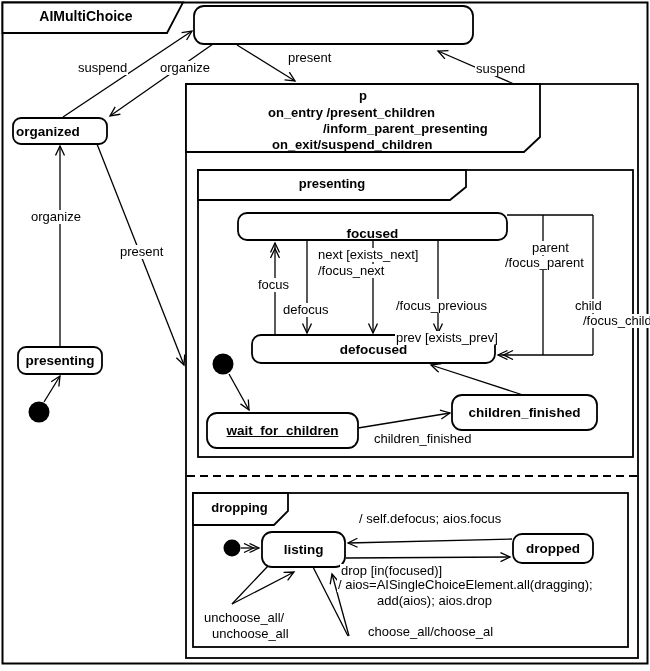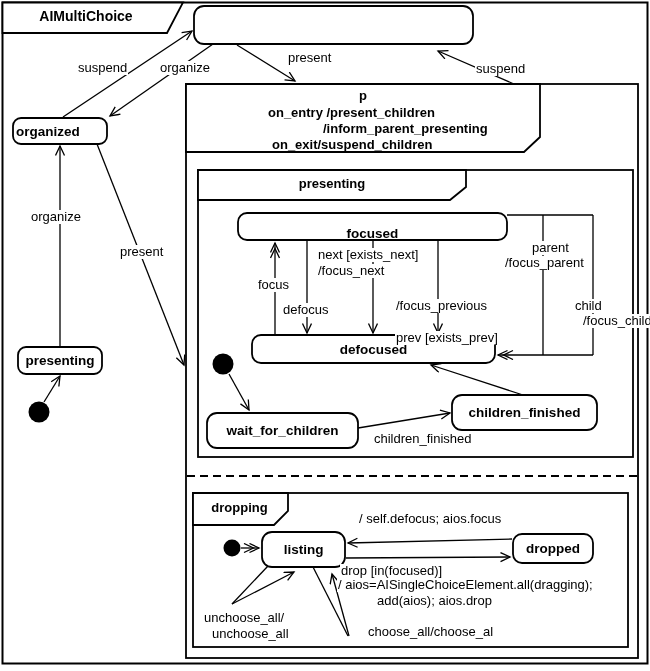--- a/index.html
+++ b/index.html
@@ -94,21 +94,21 @@
     <circle cx="223" cy="364" r="10.5" fill="#000"></circle>
     <circle cx="232" cy="548" r="8.5" fill="#000"></circle>
   </svg>
 
   <div class="lbl bold centered" style="left:2px; top:9px; width:168px; font-size:14px;">AIMultiChoice</div>
 
   <div class="state-label" style="left:13px;  top:118px; width:70px;  height:26px;">organized</div>
   <div class="state-label" style="left:18px;  top:347px; width:84px;  height:27px;">presenting</div>
   <div class="state-label" style="left:238px; top:213px; width:269px; height:40px;">focused</div>
   <div class="state-label" style="left:252px; top:335px; width:243px; height:28px;">defocused</div>
-  <div class="state-label" style="left:207px; top:413px; width:151px; height:35px;">wait_for_children</div>
+  <div class="state-label" style="left:207px; top:413px; width:151px; height:35px;text-decoration:underline;">wait_for_children</div>
   <div class="state-label" style="left:452px; top:395px; width:145px; height:35px;">children_finished</div>
   <div class="state-label" style="left:262px; top:532px; width:83px;  height:35px;">listing</div>
   <div class="state-label" style="left:513px; top:534px; width:80px;  height:29px;">dropped</div>
 
   <div class="lbl bold centered" style="left:186px; top:89px; width:354px;">p</div>
   <div class="lbl bold" style="left:323px; top:122px;">/inform_parent_presenting</div>
   <div class="lbl bold" style="left:268px; top:106px;">on_entry /present_children</div>
   <div class="lbl bold" style="left:272px; top:138px;">on_exit/suspend_children</div>
 
   <div class="lbl bold centered" style="left:198px; top:177px; width:268px;">presenting</div>

